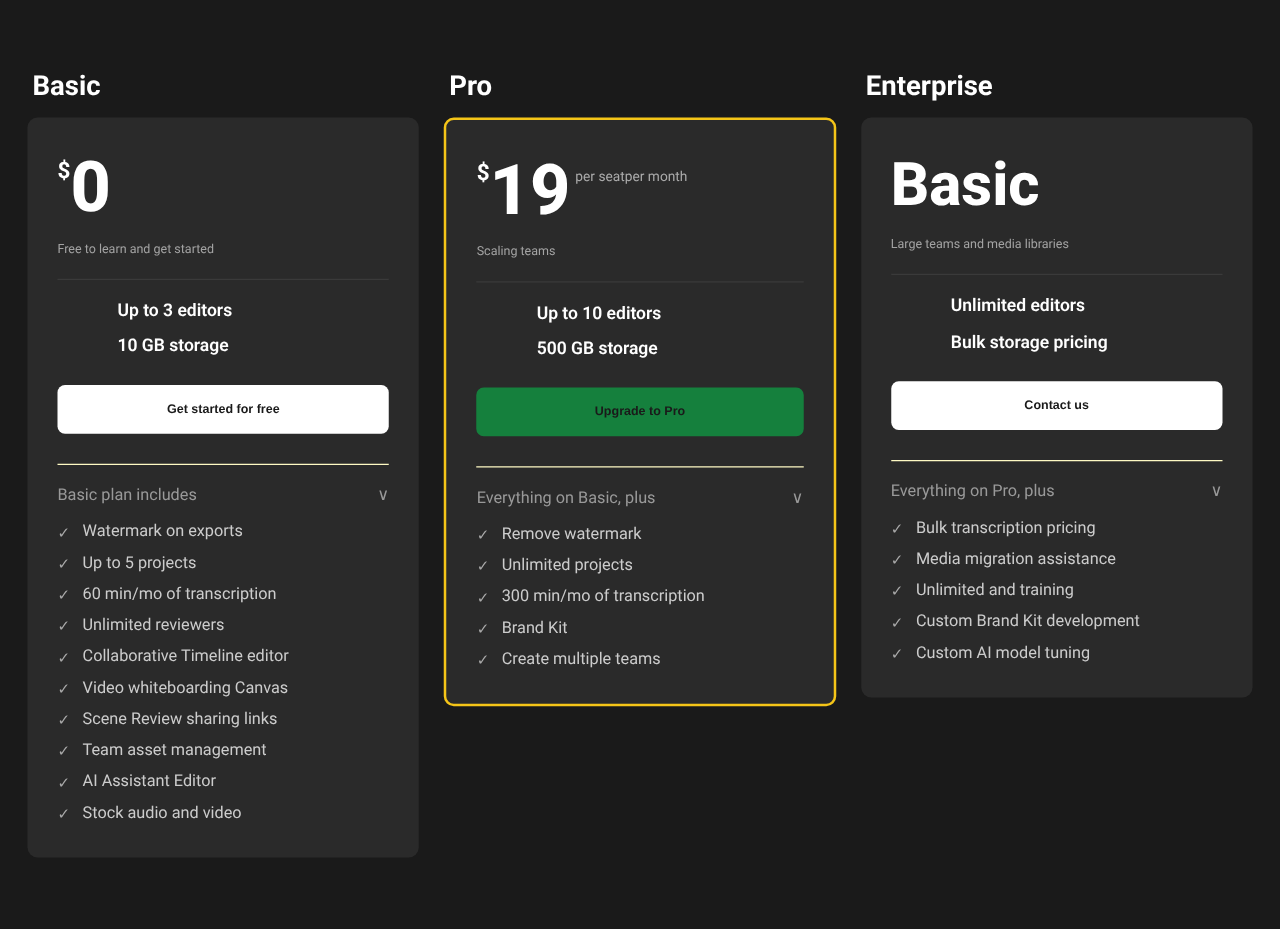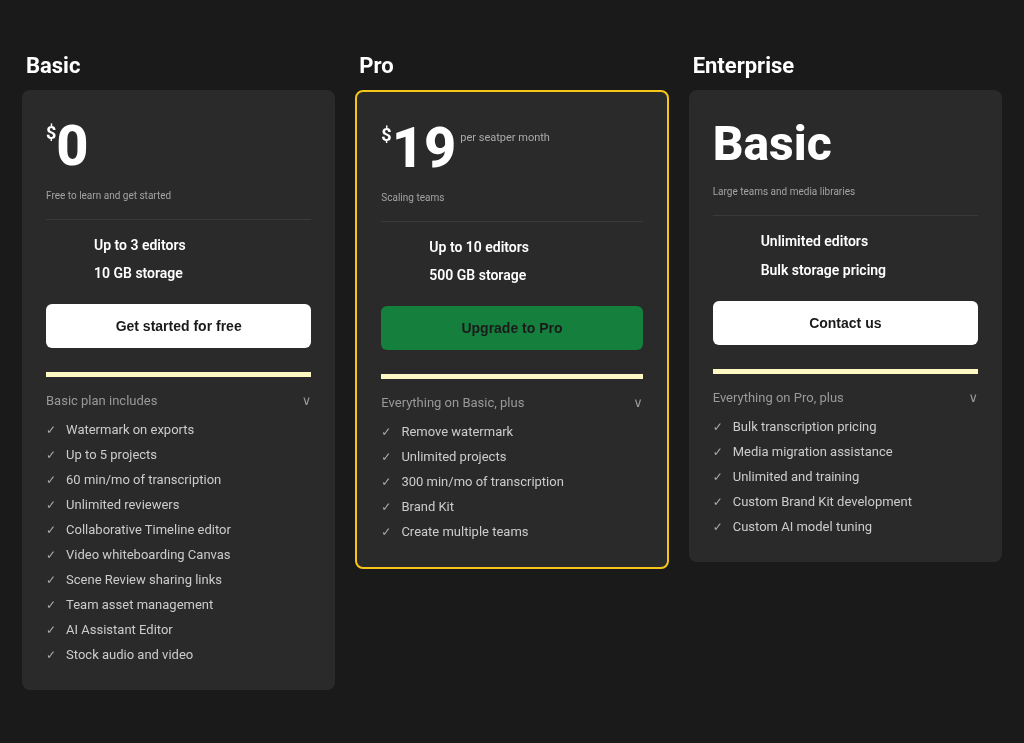--- a/index.html
+++ b/index.html
@@ -111,39 +111,39 @@
       font-weight: 600;
       margin-bottom: 6px;
       line-height: 1.6;
       margin-left: 48px;
     }
 
     .cta-button {
       width: 100%;
       padding: 14px 20px;
       border-radius: 6px;
-      font-size: 14px;
+      font-size: 10px;
       font-weight: 600;
       cursor: pointer;
       border: none;
       margin-bottom: 24px;
     }
 
     .cta-button.white-btn {
       background-color: #ffffff;
       color: #1a1a1a;
     }
 
     .cta-button.yellow-btn {
       background-color: #15803d;
       color: #1a1a1a;
     }
 
     .features-section {
-      border-top: 5px solid #fef9c3;
+      border-top: 1px solid #fef9c3;
       padding-top: 16px;
     }
 
     .features-header {
       display: flex;
       justify-content: space-between;
       align-items: center;
       margin-bottom: 14px;
       cursor: pointer;
     }

